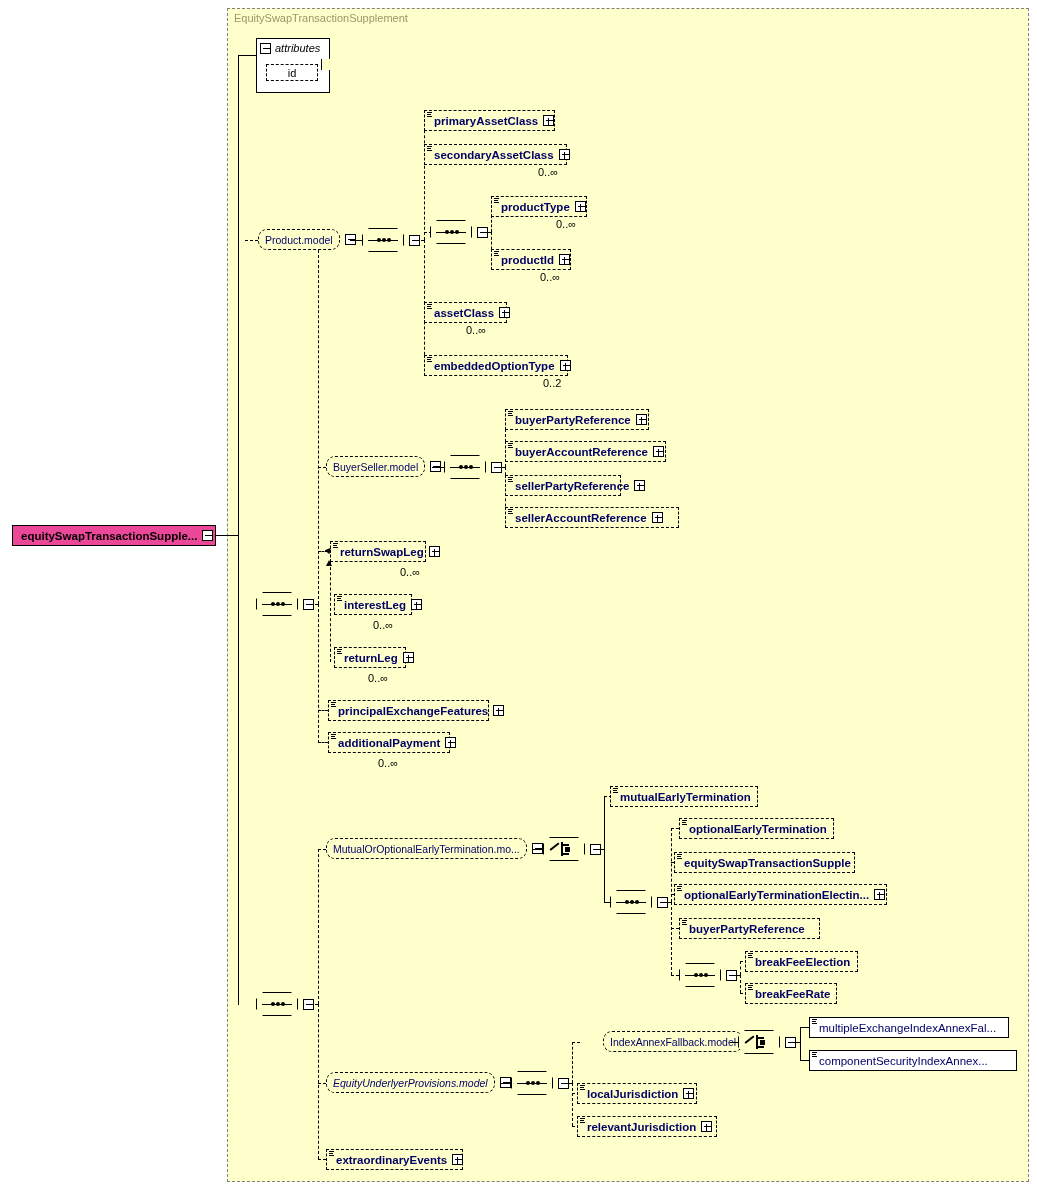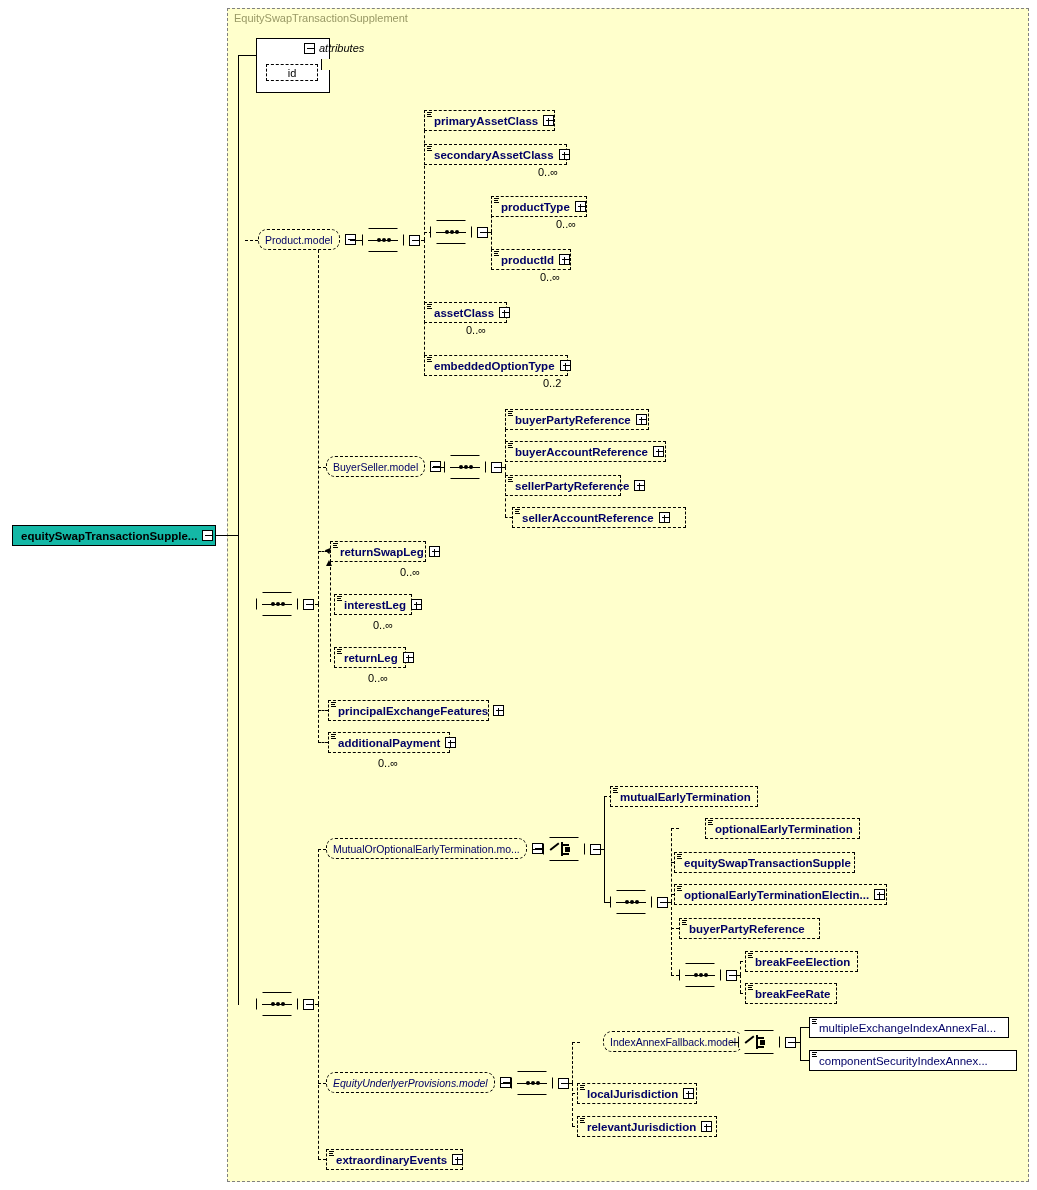--- a/index.html
+++ b/index.html
@@ -158,21 +158,20 @@
     z-index: -1;
   }
   #attrs-box .ahead {
     position: absolute;
     left: 3px; top: 3px;
     display: flex;
     align-items: center;
     font-size: 11px;
     font-style: italic;
     color: #000000;
-    margin-left: 44px;
   }
   #attrs-box .ahead .pm { margin-left: 0; margin-right: 4px; }
   #attrs-box .notch {
     position: absolute;
     left: 64px; top: 20px;
     width: 11px; height: 11px;
     background: #ffffcc;
     border-left: 1px solid #000000;
     border-bottom: 0;
   }
@@ -202,21 +201,21 @@
 
   
   #root-elem {
     position: absolute;
     left: 12px; top: 525px;
     width: 204px; height: 21px;
   }
   #root-elem .rbody {
     position: relative;
     width: 204px; height: 21px;
-    background: #14b8a6;
+    background: #ec4899;
     border: 1px solid #000000;
     display: flex;
     align-items: center;
     padding: 0 3px 0 8px;
     font-size: 11.5px;
     font-weight: bold;
     color: #000000;
   }
   #root-elem .rshadow {
     position: absolute;
@@ -570,21 +569,21 @@
           <i></i>
           <i></i>
           <i></i>
         </span>
       <span class="label">sellerPartyReference</span>
       <span class="pm plus"></span>
     </div>
   </div>
 
   <div class="ln dash-h" style="left:505px; top:517px; width:7px;"></div>
-  <div class="node elem" style="left:505px; top:507px; width:174px;margin-left:7px;">
+  <div class="node elem" style="left:505px; top:507px; width:174px;">
     <div class="shadow"></div>
     <div class="inner">
       <span class="eicon">
           <i></i>
           <i></i>
           <i></i>
         </span>
       <span class="label">sellerAccountReference</span>
       <span class="pm plus"></span>
     </div>
@@ -733,21 +732,21 @@
           <span class="d d3"></span>
       </span>
     </div>
     <span class="pm"></span>
   </div>
   <div class="ln dash-h" style="left:663px; top:902px; width:8px;"></div>
   <div class="ln dash-v" style="left:671px; top:828px; height:74px;"></div>
   <div class="ln dash-v" style="left:671px; top:902px; height:73px;"></div>
 
   <div class="ln dash-h" style="left:671px; top:828px; width:8px;"></div>
-  <div class="node elem" style="left:705px; top:818px; width:155px;text-align:right;">
+  <div class="node elem" style="left:679px; top:818px; width:155px;text-align:right;">
     <div class="shadow"></div>
     <div class="inner">
       <span class="eicon">
           <i></i>
           <i></i>
           <i></i>
         </span>
       <span class="label">optionalEarlyTermination</span>
     </div>
   </div>

